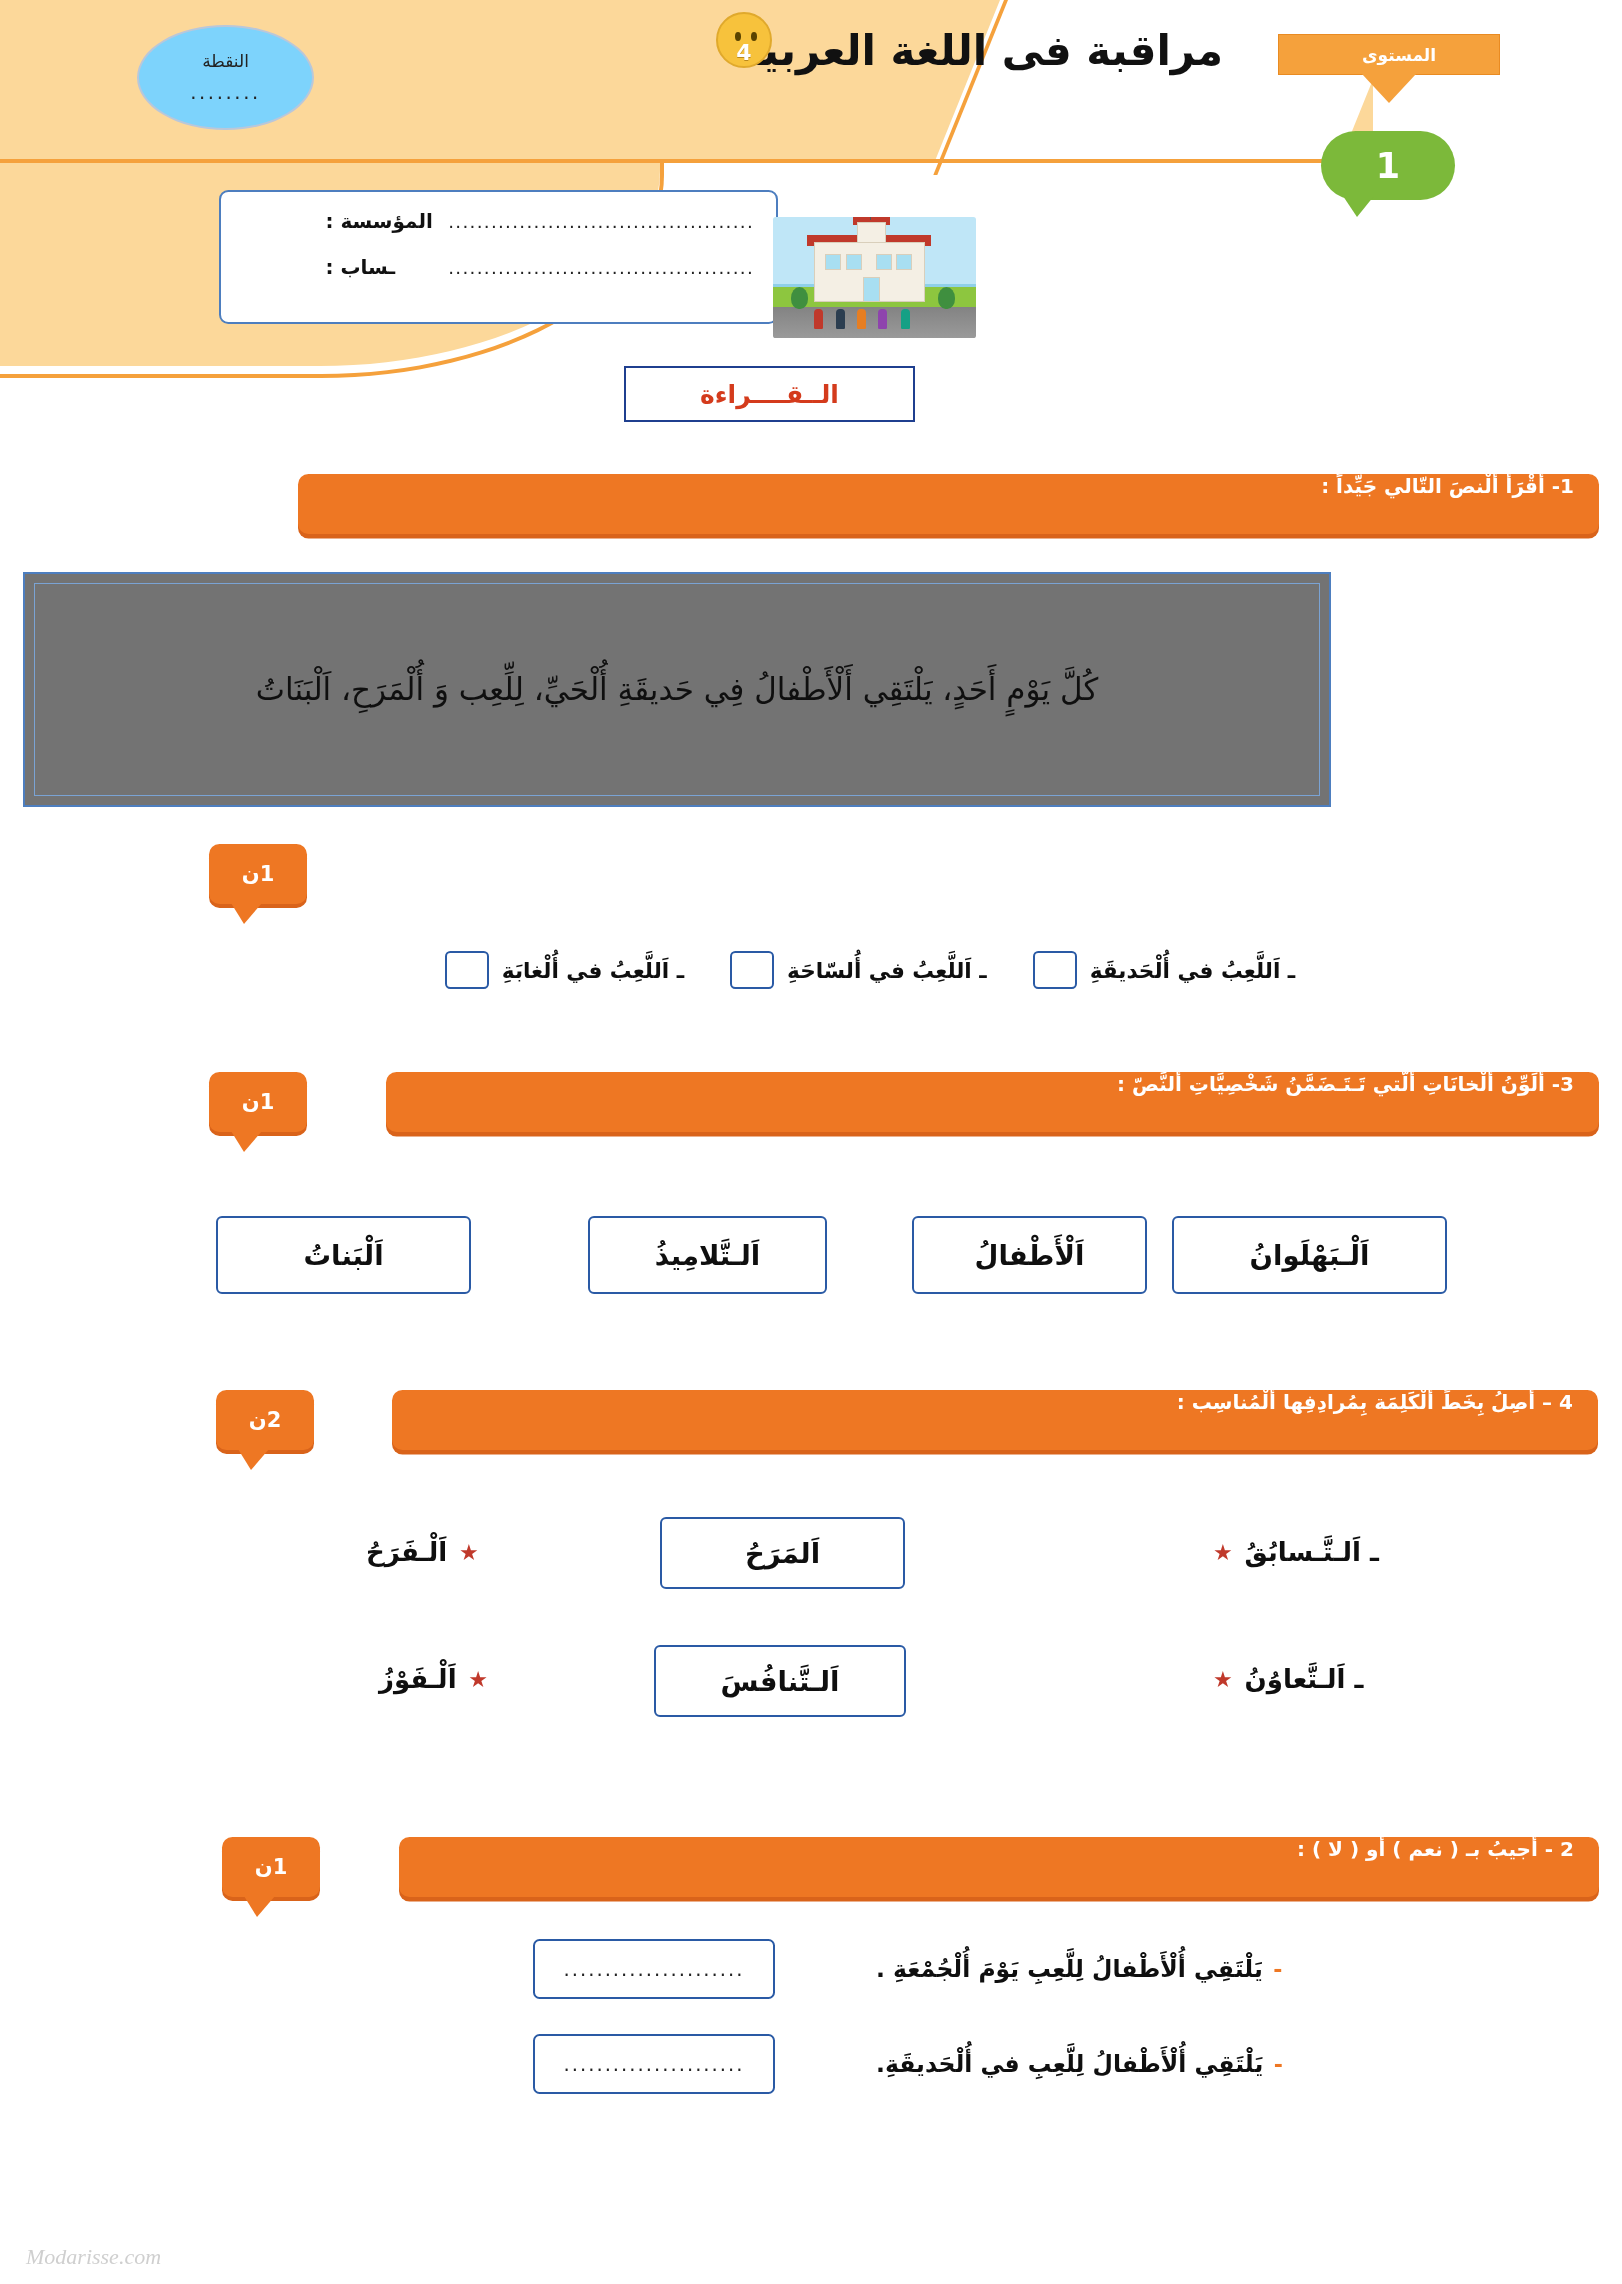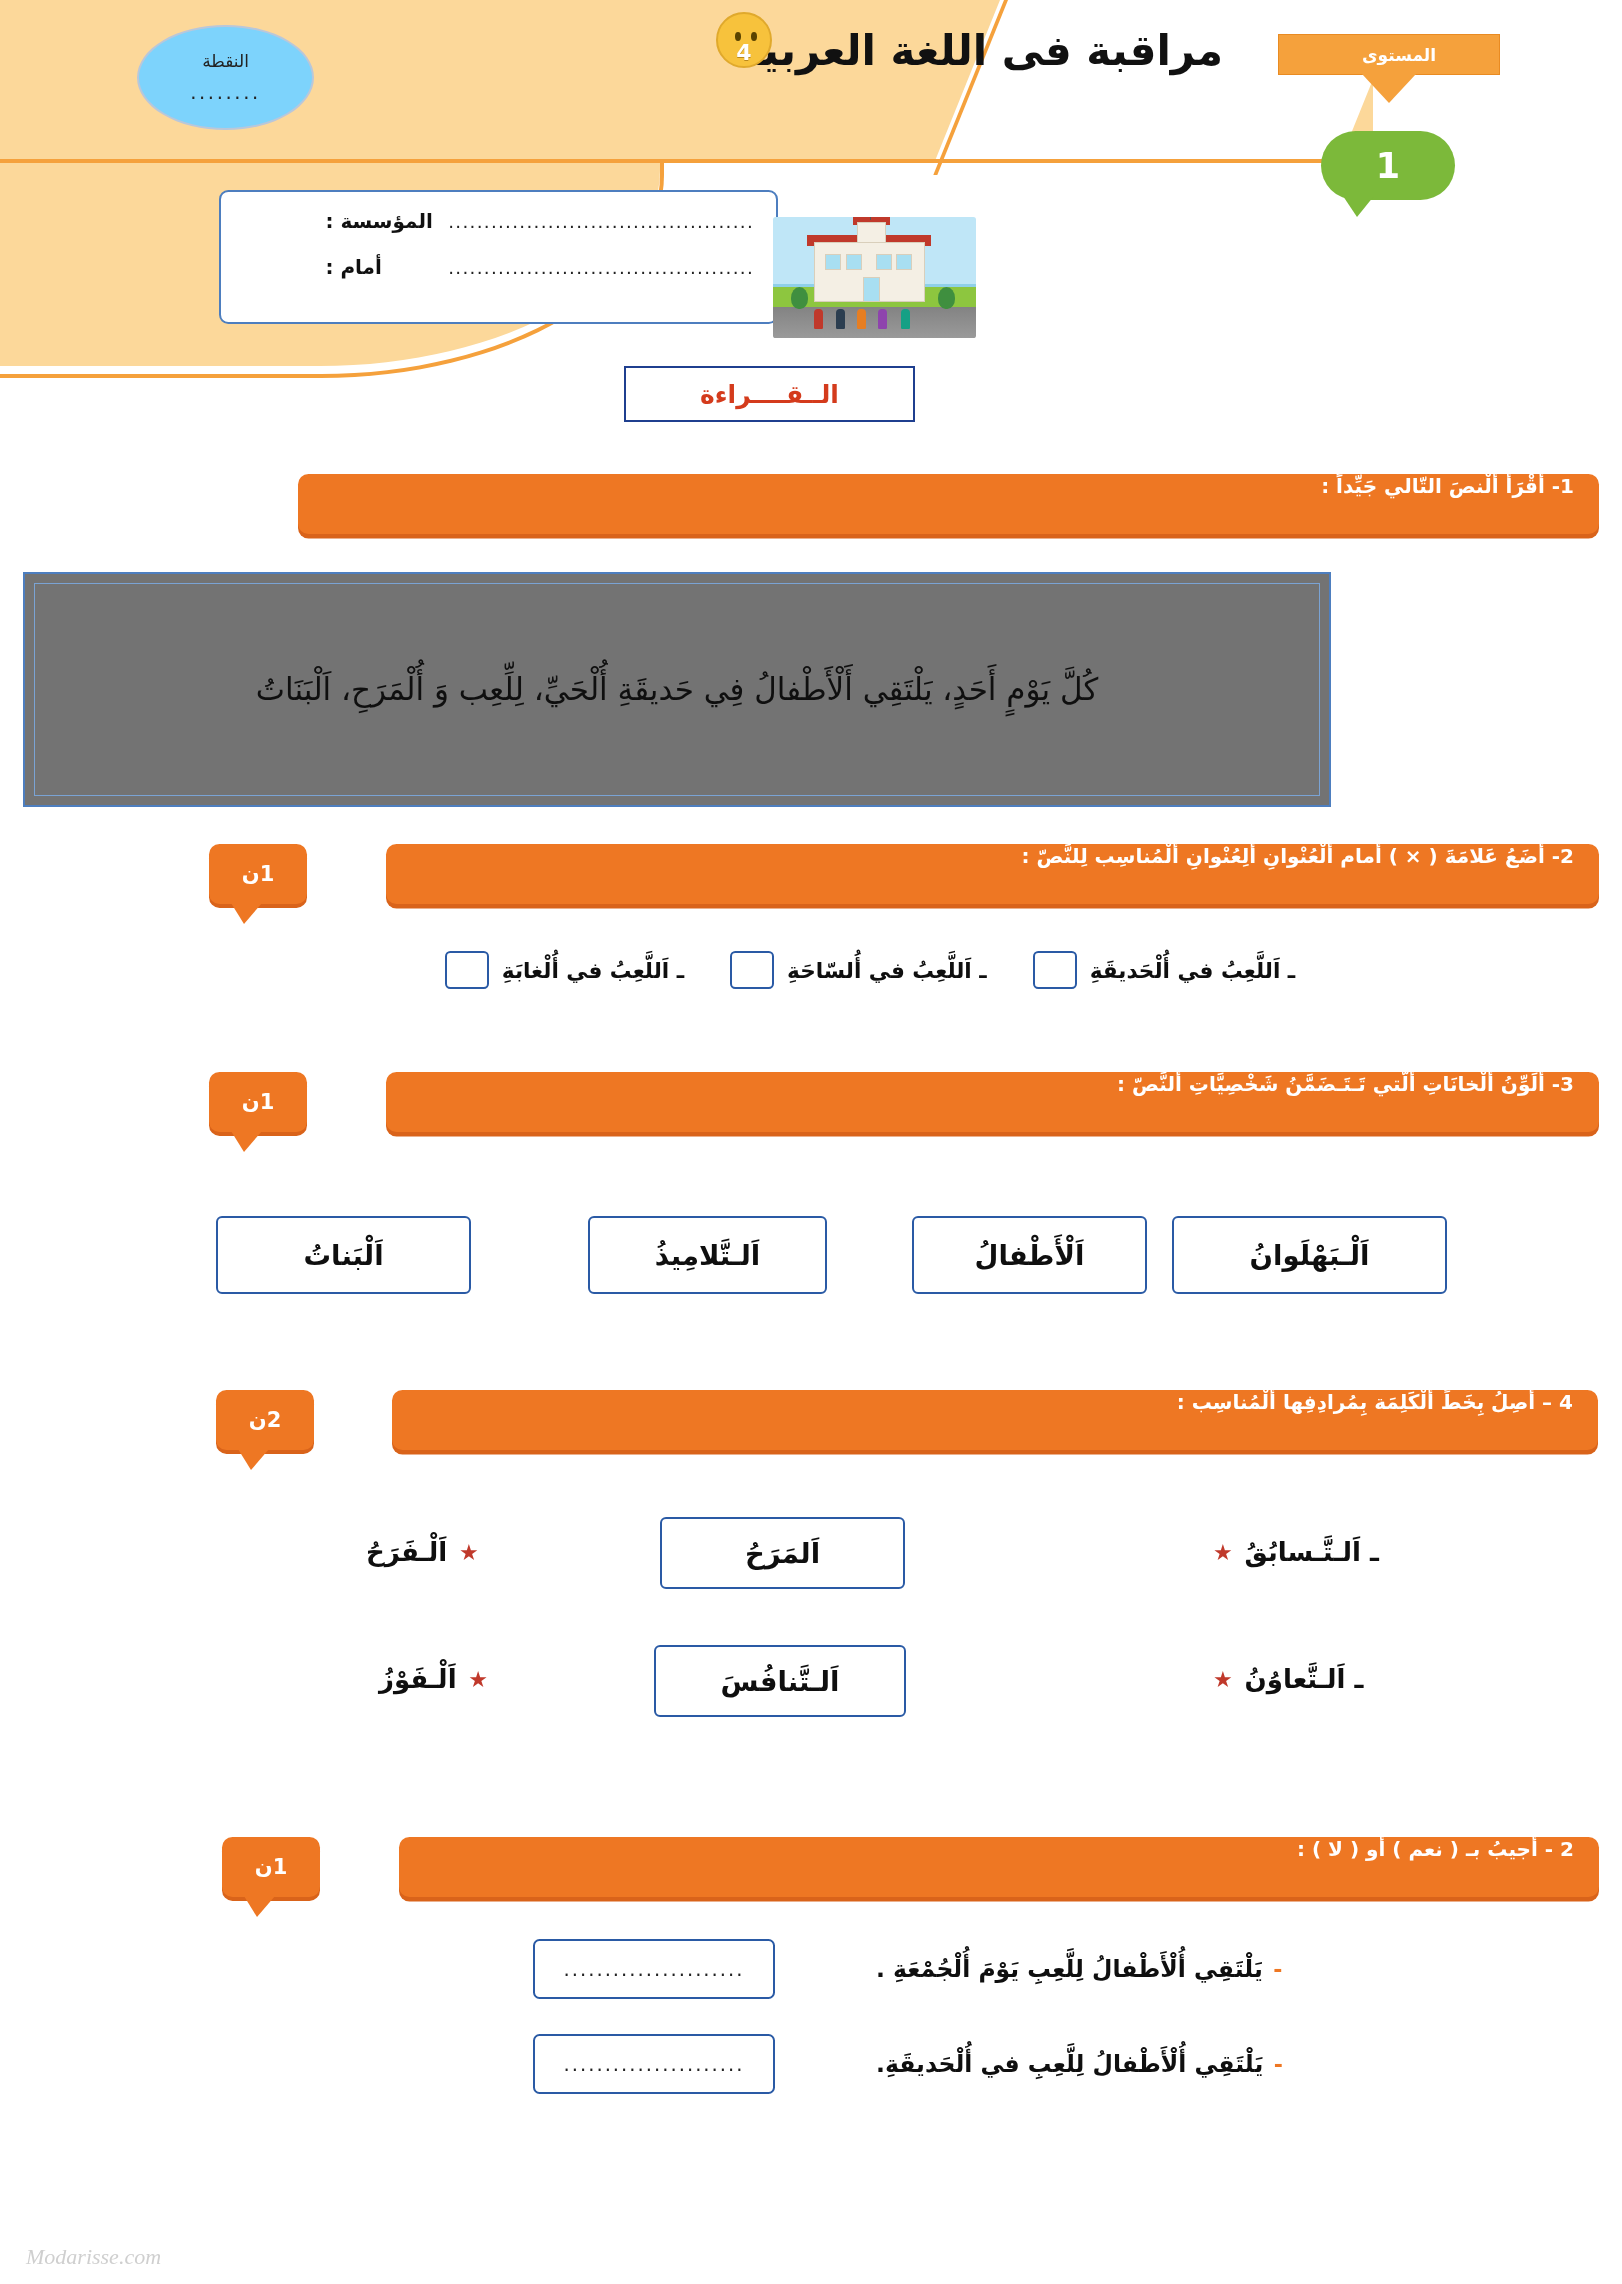--- a/index.html
+++ b/index.html
@@ -403,21 +403,21 @@
     <span>1</span>
   </div>
 
   <div class="id-box">
     <div class="id-row">
       <span class="dots">...........................................</span>
       <span class="lab">المؤسسة :</span>
     </div>
     <div class="id-row">
       <span class="dots">...........................................</span>
-      <span class="lab">أمام :</span>
+      <span class="lab">ـساب :</span>
     </div>
   </div>
 
   <div class="school">
     <div class="grass"></div>
     <div class="roof"></div>
     <div class="towerroof"></div>
     <div class="tower"></div>
     <div class="flag"></div>
     <div class="bld"></div>
@@ -445,23 +445,20 @@
 
   <div class="text-frame">
     <div class="inner">
       <div class="line">كُلَّ يَوْمٍ أَحَدٍ، يَلْتَقِي أَلْأَطْفالُ فِي حَديقَةِ أُلْحَيِّ، لِلِّعِب وَ أُلْمَرَحِ، اَلْبَنَاتُ</div>
     </div>
   </div>
 
   <div class="pts" style="left:209px; top:844px;">
     <span>1ن</span>
   </div>
-  <div class="bar" style="left:386px; top:844px; width:1213px; height:60px; justify-content:flex-start;">
-    <span>2-  أَضَعُ عَلامَةَ ( × ) أمام أُلْعُنْوانِ أَلِعُنْوانِ أُلْمُناسِب لِلنَّصّ :</span>
-  </div>
 
   <div class="opt-row" style="left:190px; top:951px; width:1360px; justify-content:center; gap:46px;">
     <div class="opt">
       <span>ـ اَللَّعِبُ في أُلْحَديقَةِ</span>
       <span class="cbox"></span>
     </div>
     <div class="opt">
       <span>ـ اَللَّعِبُ في أُلسّاحَةِ</span>
       <span class="cbox"></span>
     </div>

